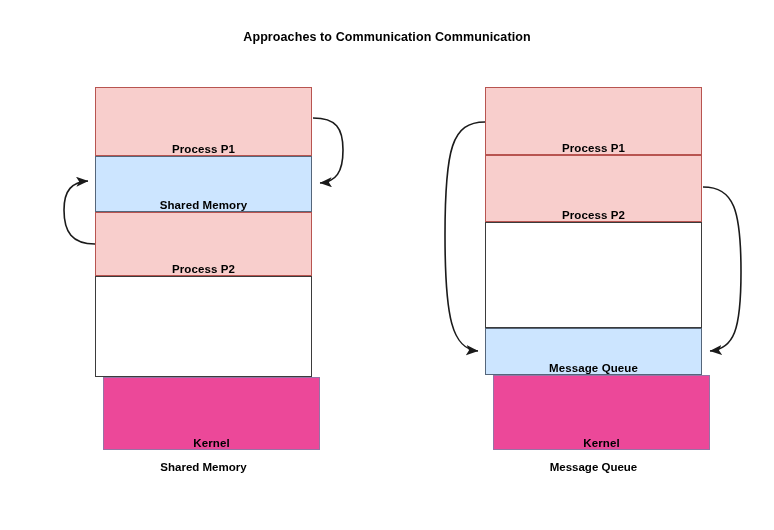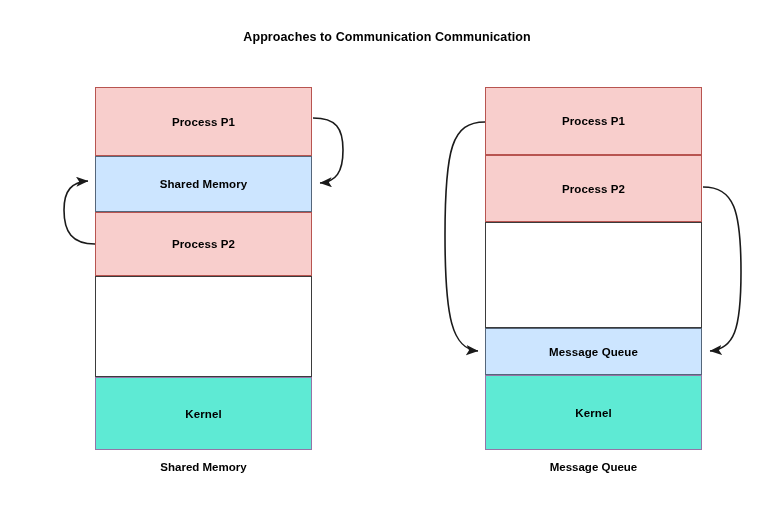--- a/index.html
+++ b/index.html
@@ -37,40 +37,41 @@
   }
 
   .stack {
     position: absolute;
   }
 
   .block {
     position: absolute;
     box-sizing: border-box;
     display: flex;
-    align-items: center;
+    align-items: flex-end;
     justify-content: center;
     font-size: 11.5px;
     font-weight: bold;
     letter-spacing: 0.1px;
     color: #000000;
     text-align: center;
   }
 
   .block.pink {
     background: #f8cecc;
     border: 1px solid #b85450;
   }
   .block.blue {
     background: #cce5ff;
     border: 1px solid #55667a;
   }
   .block.purple {
-    background: #5eead4;
+    background: #ec4899;
     border: 1px solid #9673a6;
+    margin-left: 8px;
   }
   .block.plain {
     background: #ffffff;
     border: 1px solid #3b3b3b;
   }
 
   .caption {
     position: absolute;
     font-size: 11.5px;
     font-weight: bold;

